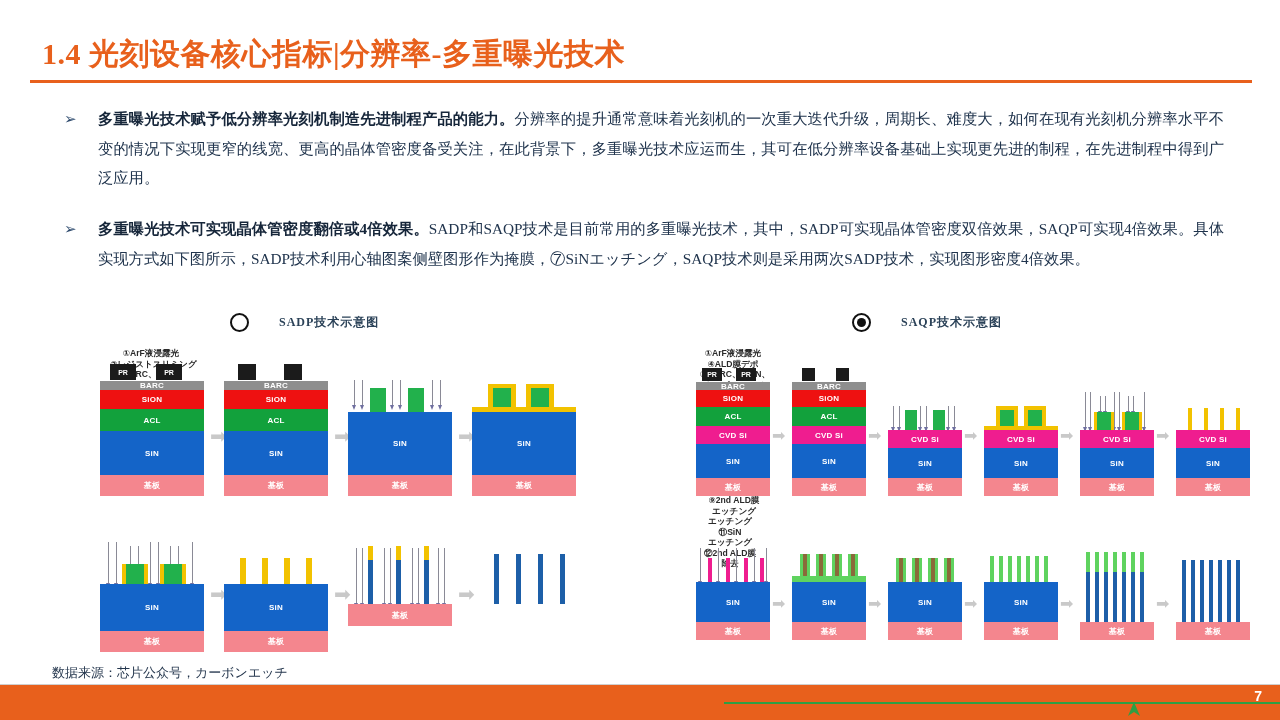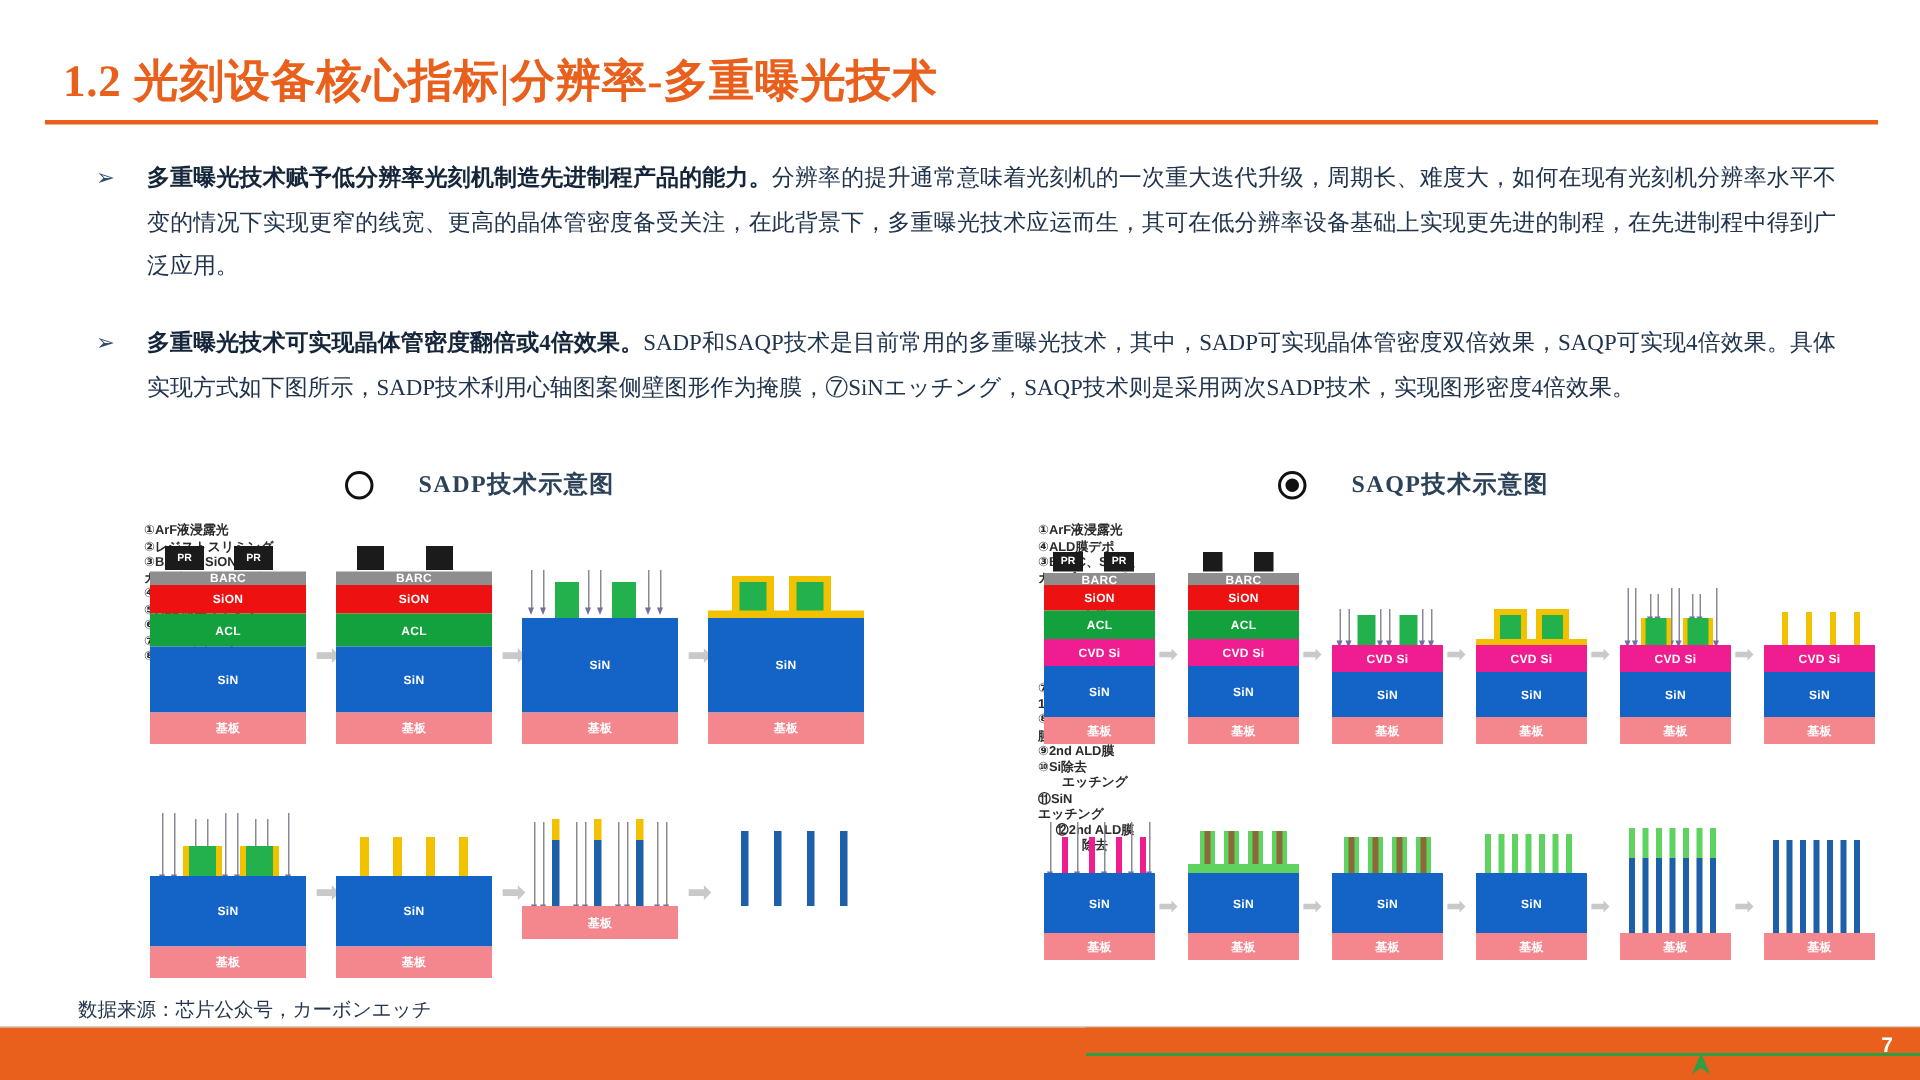--- a/index.html
+++ b/index.html
@@ -33,30 +33,30 @@
   .bullet-text b{font-weight:bold;color:#16263a;}
   
   .fig-head{position:absolute;display:flex;align-items:center;gap:30px;}
   .radio{
     width:19px;height:19px;border-radius:50%;border:2.2px solid #111;
     box-sizing:border-box;display:flex;align-items:center;justify-content:center;
     background:#fff;
   }
   .radio .dot{width:9px;height:9px;border-radius:50%;background:#111;}
   .fig-caption{
-    font-size:16px;font-weight:bold;color:#2b4258;letter-spacing:1px;
+    font-size:12px;font-weight:bold;color:#2b4258;letter-spacing:1px;
     font-family:"Liberation Serif","DejaVu Serif",serif;
   }
   
   .diagram{position:absolute;}
   .panel{position:absolute;}
   .plabel{
     font-family:"Liberation Sans","DejaVu Sans",sans-serif;
     font-size:8.6px;font-weight:bold;color:#2b2b2b;line-height:10.5px;
-    white-space:pre-line;text-align:left;
+    white-space:pre-line;text-align:center;
   }
   .plabel.ctr{text-align:center;}
   .stack{position:absolute;}
   .layer{
     position:absolute;left:0;right:0;
     font-family:"Liberation Sans","DejaVu Sans",sans-serif;
     font-size:8px;font-weight:bold;color:#fff;
     display:flex;align-items:center;justify-content:center;
     letter-spacing:.2px;
   }
@@ -100,21 +100,21 @@
     position:absolute;right:18px;top:688px;color:#fff;font-size:14px;font-weight:bold;
     font-family:"Liberation Sans","DejaVu Sans",sans-serif;
   }
   #logo-mark{
     position:absolute;left:1124px;top:700px;width:20px;height:20px;
   }
 </style>
 </head>
 <body>
 
-<div id="slide-title">1.2  光刻设备核心指标|分辨率-多重曝光技术</div>
+<div id="slide-title">1.4  光刻设备核心指标|分辨率-多重曝光技术</div>
 <div id="title-rule"></div>
 
 <div class="bullet-block" style="top:104px;">
   <span class="bullet-marker">➢</span>
   <div class="bullet-text">
     <b>多重曝光技术赋予低分辨率光刻机制造先进制程产品的能力。</b><span>分辨率的提升通常意味着光刻机的一次重大迭代升级，周期长、难度大，如何在现有光刻机分辨率水平不变的情况下实现更窄的线宽、更高的晶体管密度备受关注，在此背景下，多重曝光技术应运而生，其可在低分辨率设备基础上实现更先进的制程，在先进制程中得到广泛应用。</span>
   </div>
 </div>
 
 <div class="bullet-block" style="top:214px;">
@@ -368,21 +368,21 @@
       <div class="layer l-sin" style="top:18px;height:30px;">SiN</div>
       <div class="layer l-sub" style="top:48px;height:18px;">基板</div>
     </div>
   </div>
 
   <div class="plabel" style="left:2px;top:176px;width:86px;">⑦Siエッチング
 1st ALD膜除去</div>
   <div class="plabel" style="left:96px;top:176px;width:80px;">⑧2nd ALD
 膜デポ</div>
   <div class="plabel" style="left:188px;top:176px;width:84px;">⑨2nd ALD膜
-⑩Si除去</div>
+エッチング</div>
   <div class="plabel ctr" style="left:276px;top:176px;width:76px;">エッチング</div>
   <div class="plabel" style="left:374px;top:176px;width:76px;">⑪SiN
 エッチング</div>
   <div class="plabel ctr" style="left:462px;top:176px;width:76px;">⑫2nd ALD膜
 除去</div>
 
   <div class="panel" style="left:4px;top:200px;width:74px;height:108px;">
     <div class="darr" style="left:4px;top:0;height:34px;"></div>
     <div class="darr" style="left:22px;top:0;height:34px;"></div>
     <div class="darr" style="left:40px;top:0;height:34px;"></div>

